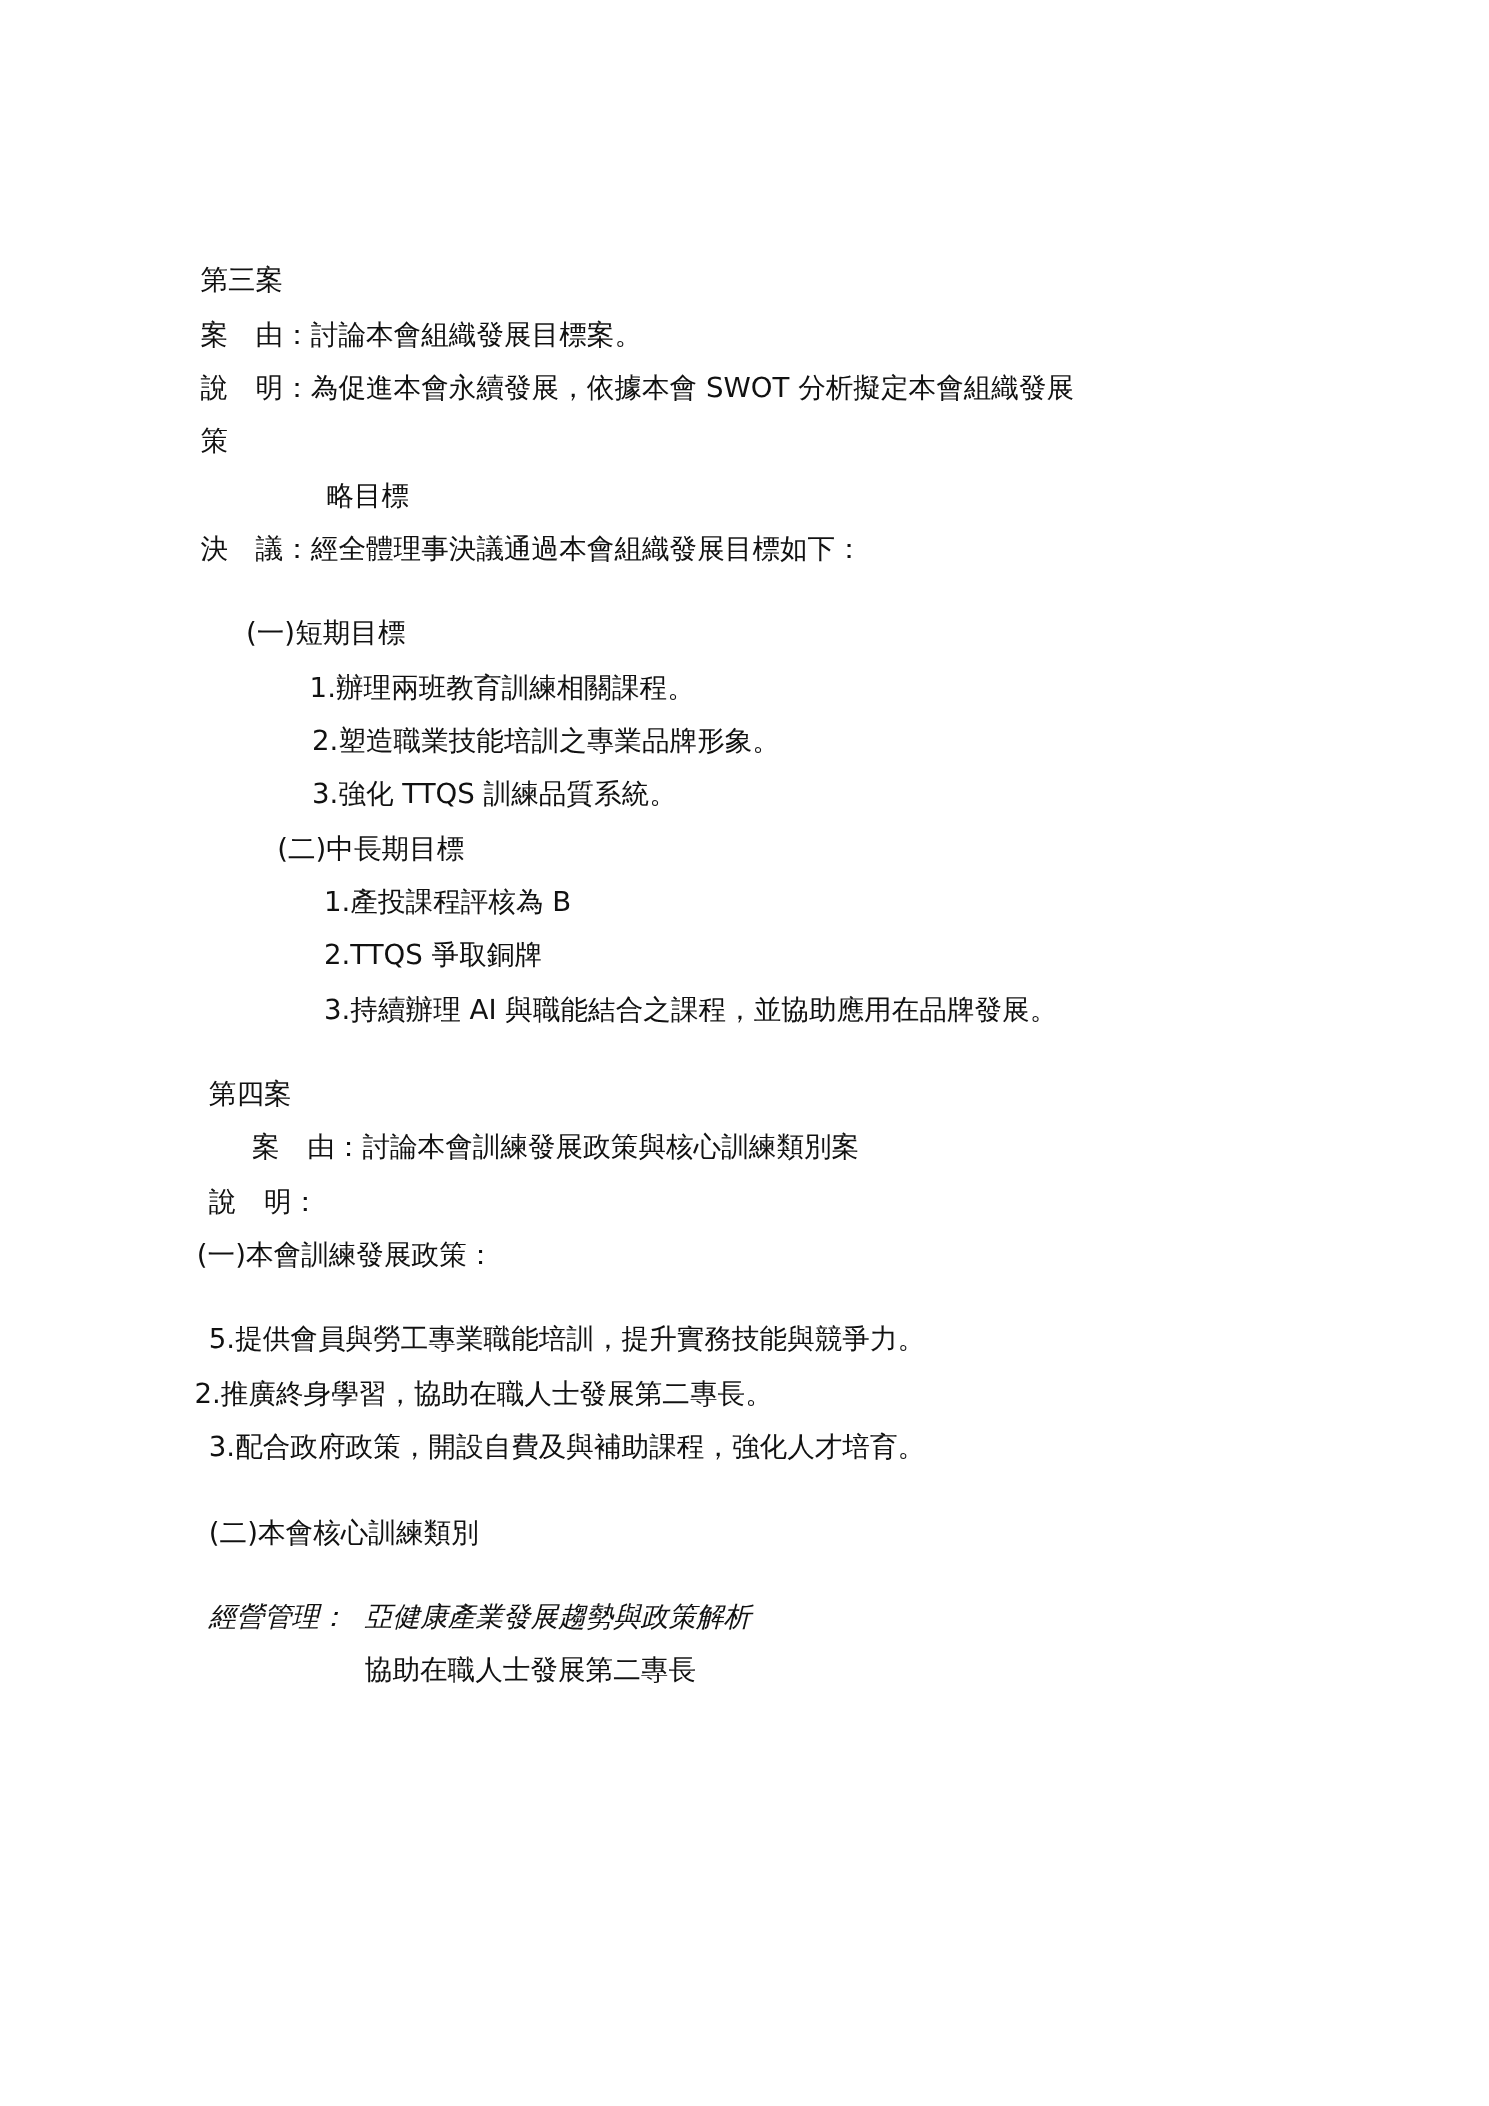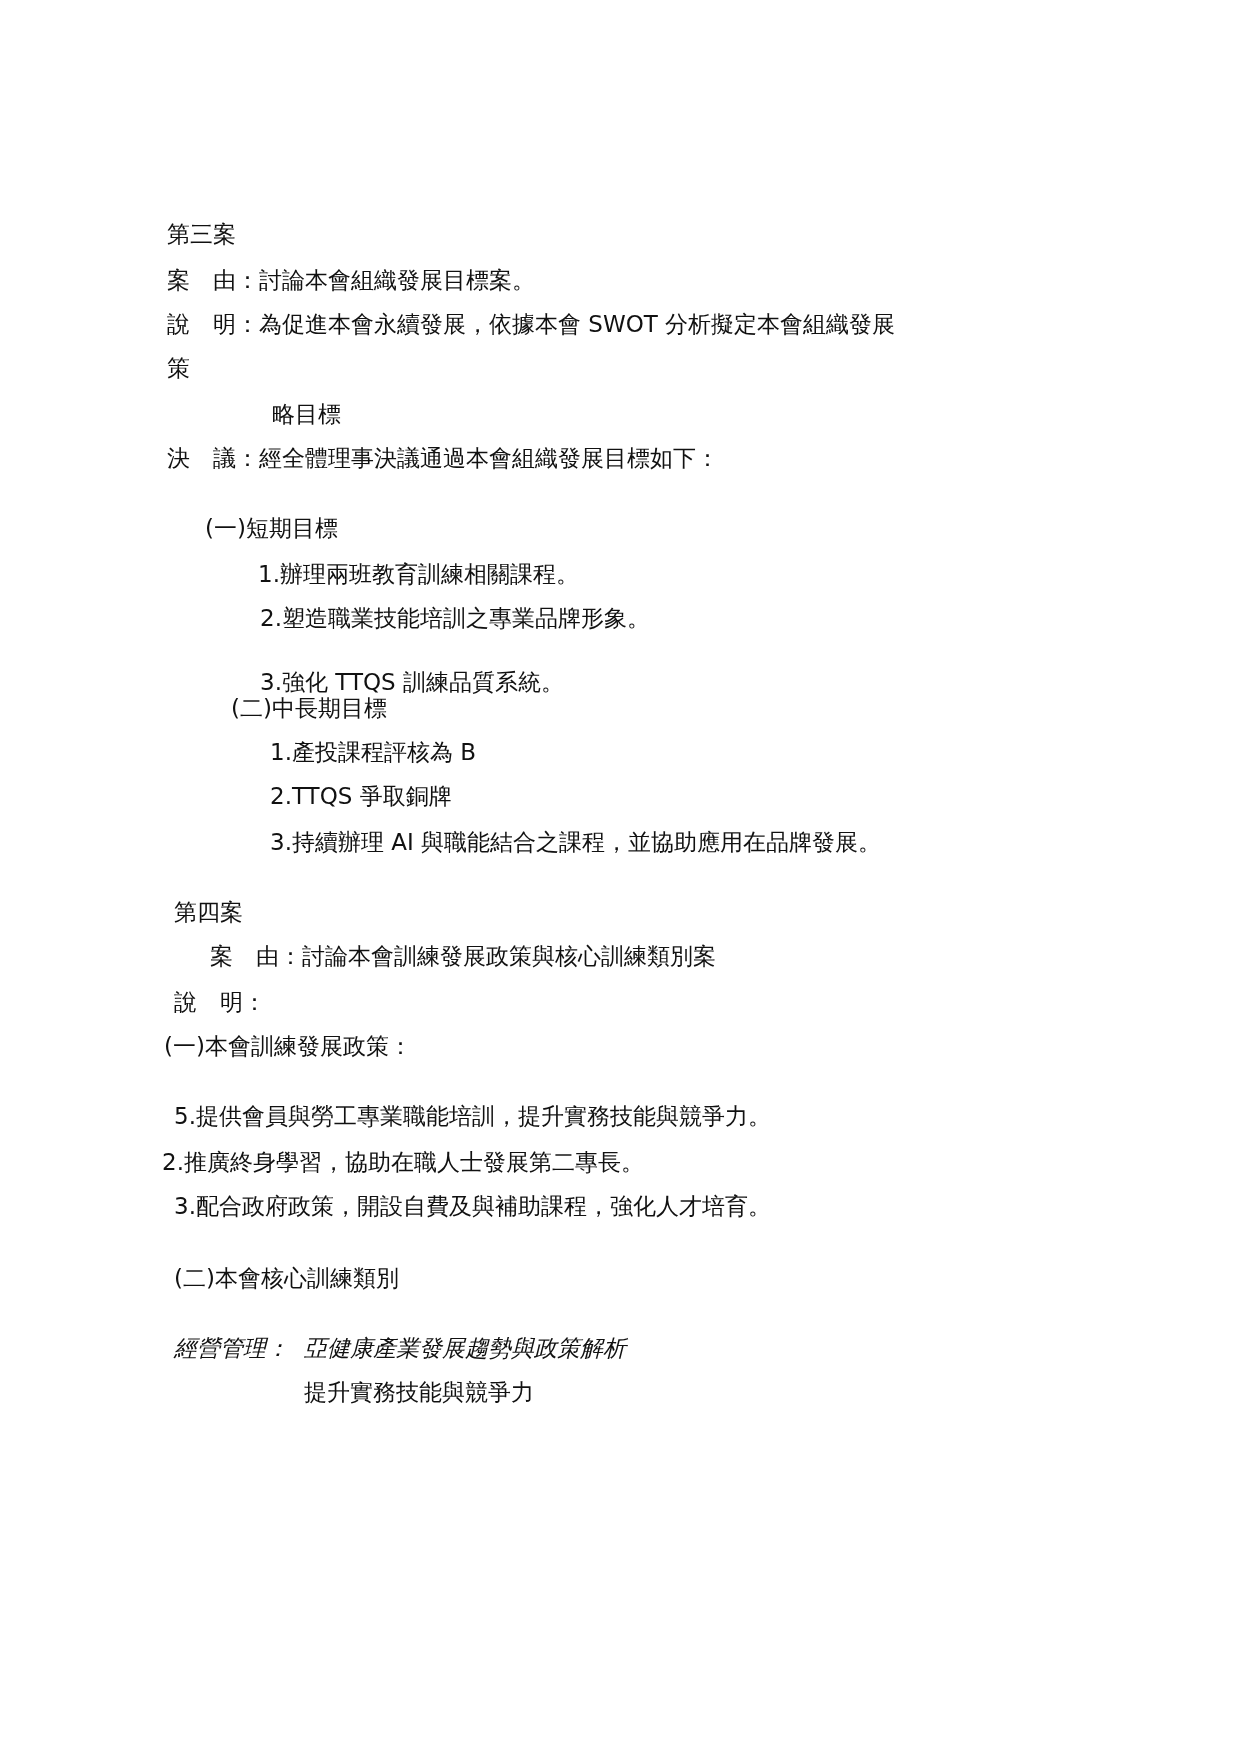--- a/index.html
+++ b/index.html
@@ -32,21 +32,21 @@
 <div class="line" style="left:167px; top:350px;">策</div>
 <div class="line" style="left:272px; top:396px;">略目標</div>
 
 <div class="line" style="left:167px; top:440px;">
   <span class="label">決　議：</span><span>經全體理事決議通過本會組織發展目標如下：</span>
 </div>
 
 <div class="line" style="left:205px; top:510px;">(一)短期目標</div>
 <div class="line" style="left:258px; top:556px;text-align:right;">1.辦理兩班教育訓練相關課程。</div>
 <div class="line" style="left:260px; top:600px;">2.塑造職業技能培訓之專業品牌形象。</div>
-<div class="line" style="left:260px; top:664px;">3.強化 TTQS 訓練品質系統。</div>
+<div class="line" style="left:260px; top:644px;">3.強化 TTQS 訓練品質系統。</div>
 
 <div class="line" style="left:231px; top:690px;">(二)中長期目標</div>
 <div class="line" style="left:270px; top:734px;">1.產投課程評核為 B</div>
 <div class="line" style="left:270px; top:778px;">2.TTQS 爭取銅牌</div>
 <div class="line" style="left:270px; top:824px;">3.持續辦理 AI 與職能結合之課程，並協助應用在品牌發展。</div>
 
 <div class="line" style="left:174px; top:894px;">第四案</div>
 
 <div class="line" style="left:174px; top:938px;margin-left:36px;">
   <span class="label">案　由：</span><span>討論本會訓練發展政策與核心訓練類別案</span>
@@ -57,13 +57,13 @@
 <div class="line" style="left:164px; top:1028px;">(一)本會訓練發展政策：</div>
 <div class="line" style="left:174px; top:1098px;">5.提供會員與勞工專業職能培訓，提升實務技能與競爭力。</div>
 <div class="line" style="left:162px; top:1144px;">2.推廣終身學習，協助在職人士發展第二專長。</div>
 <div class="line" style="left:174px; top:1188px;">3.配合政府政策，開設自費及與補助課程，強化人才培育。</div>
 
 <div class="line" style="left:174px; top:1260px;">(二)本會核心訓練類別</div>
 
 <div class="line" style="left:174px; top:1330px;font-style:italic;">
   <span class="label" style="width:130px;">經營管理：</span><span>亞健康產業發展趨勢與政策解析</span>
 </div>
-<div class="line" style="left:304px; top:1374px;">提升實務技能與競爭力</div>
+<div class="line" style="left:304px; top:1374px;">協助在職人士發展第二專長</div>
 
 </body></html>

